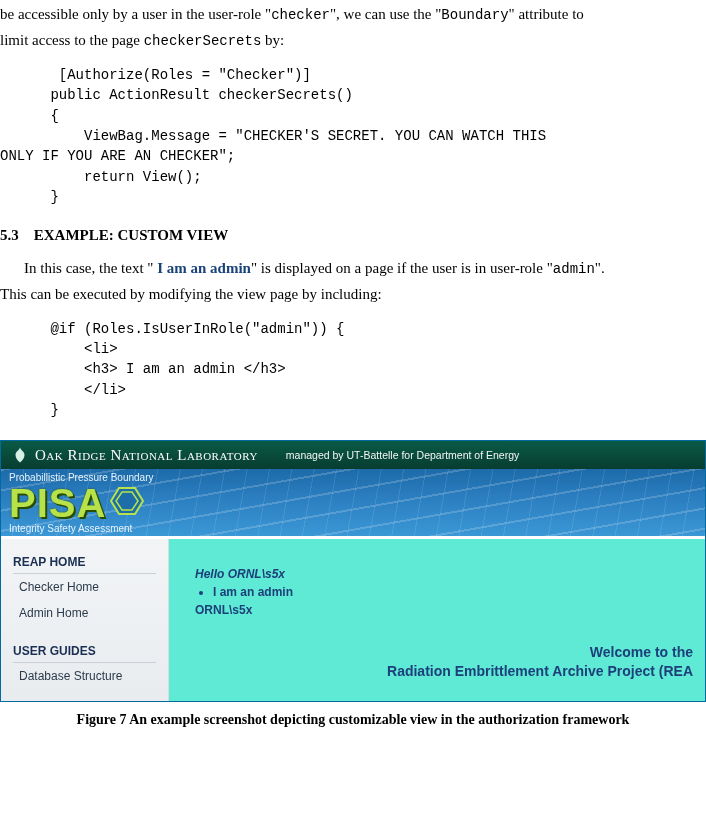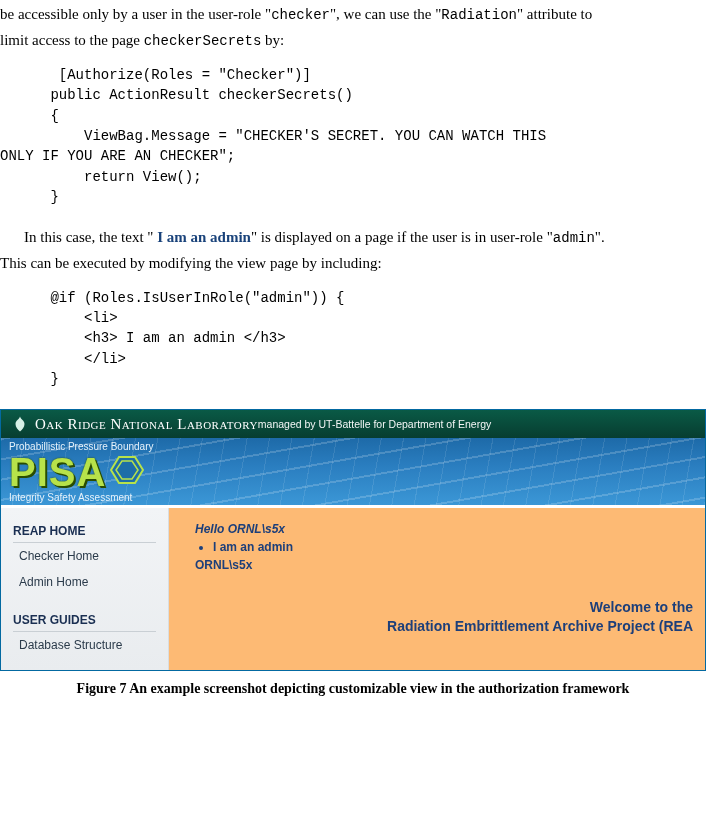--- a/index.html
+++ b/index.html
@@ -67,21 +67,21 @@
   }
   .leaf svg path { fill: #d7f0e6; }
   .shot-header .lab-name {
     font-family: Georgia, 'Times New Roman', serif;
     font-variant: small-caps;
     letter-spacing: 0.5px;
     font-size: 15px;
   }
   .shot-header .lab-managed {
     font-size: 10.5px;
-    margin-left: 0;
+    margin-left: 28px;
     opacity: 0.95;
   }
   .shot-banner {
     position: relative;
     height: 67px;
     background:
       repeating-linear-gradient(170deg, rgba(255,255,255,0.18) 0 2px, rgba(0,0,0,0) 2px 20px),
       repeating-linear-gradient(100deg, rgba(255,255,255,0.10) 0 1px, rgba(0,0,0,0) 1px 22px),
       linear-gradient(180deg, #1d6aa8 0%, #2a7dbf 40%, #3b97d6 100%);
     display: flex;
@@ -116,22 +116,22 @@
   .pisa-bottom {
     font-size: 10px;
     color: #e6f2fb;
   }
   .shot-divider {
     height: 3px;
     background: #ffffff;
   }
   .shot-body {
     display: flex;
-    align-items: flex-start;
-    background: #fdba74;
+    align-items: center;
+    background: #5eead4;
   }
   .shot-side {
     width: 168px;
     flex: 0 0 168px;
     background: linear-gradient(#f2f4f6, #e9ecef);
     border-right: 1px solid #d9dde0;
     padding: 10px 12px 12px 12px;
     box-sizing: border-box;
     font-size: 12px;
     color: #1f3a57;
@@ -180,34 +180,37 @@
     font-size: 14px;
     margin-top: 26px;
     line-height: 1.35;
   }
 </style>
 </head>
 <body>
 <div class="page">
 
 <div class="body-text">
-  <span>be accessible only by a user in the user-role "</span><span class="mono">checker</span><span>", we can use the "</span><span class="mono">Radiation</span><span>" attribute to</span>
+  <span>be accessible only by a user in the user-role "</span><span class="mono">checker</span><span>", we can use the "</span><span class="mono">Boundary</span><span>" attribute to</span>
 </div>
 <div class="body-text">
   <span>limit access to the page </span><span class="mono">checkerSecrets</span><span> by:</span>
 </div>
 
 <div class="code-block">       [Authorize(Roles = "Checker")]
       public ActionResult checkerSecrets()
       {
           ViewBag.Message = "CHECKER'S SECRET. YOU CAN WATCH THIS
 ONLY IF YOU ARE AN CHECKER";
           return View();
       }</div>
 
+<div class="section-head">
+  <span>5.3</span>&nbsp;&nbsp;&nbsp;&nbsp;<span>EXAMPLE: CUSTOM VIEW</span>
+</div>
 
 <div class="body-text" style="text-indent: 24px;">
   <span>In this case, the text "</span><b style="color:#19427a;"> I am an admin</b><span>" is displayed on a page if the user is in user-role "</span><span class="mono">admin</span><span>".</span>
 </div>
 <div class="body-text">This can be executed by modifying the view page by including:</div>
 
 <div class="code-block">      @if (Roles.IsUserInRole("admin")) {
           &lt;li&gt;
           &lt;h3&gt; I am an admin &lt;/h3&gt;
           &lt;/li&gt;

